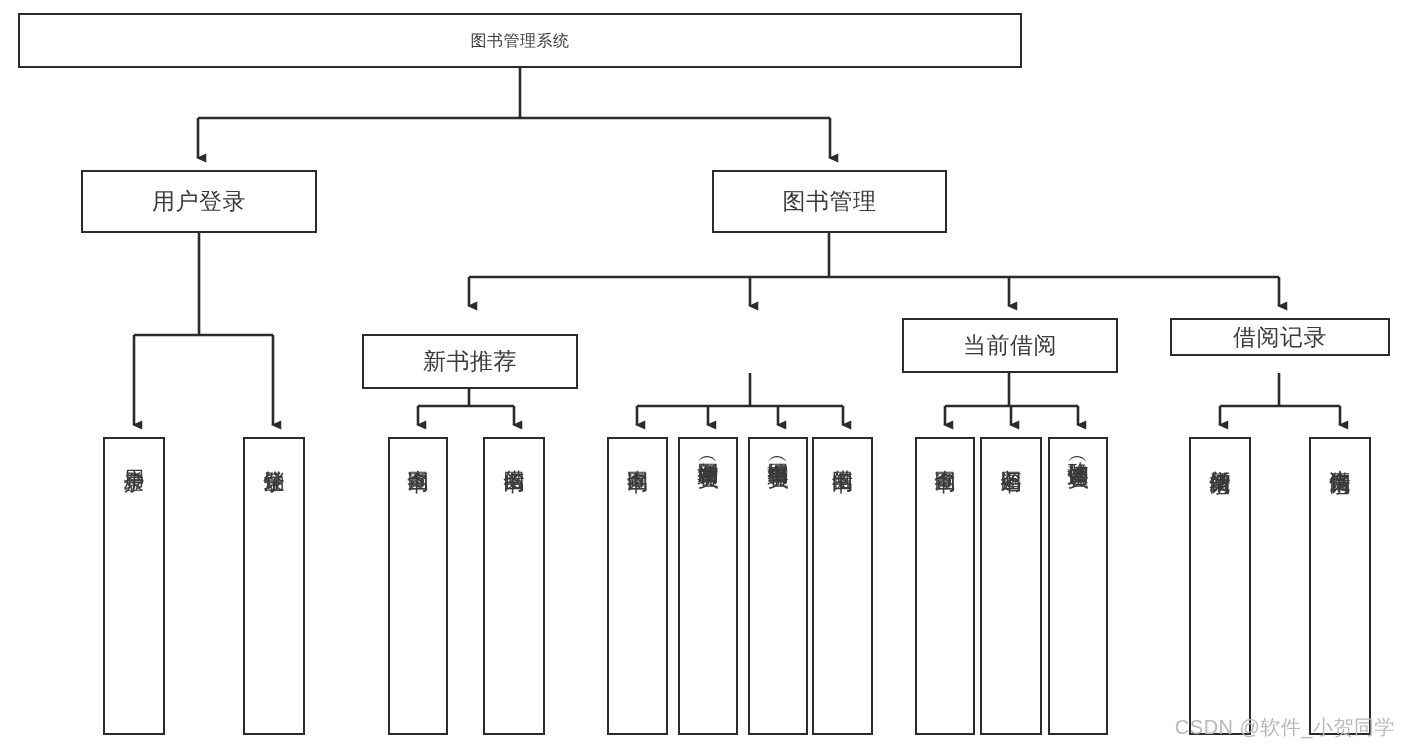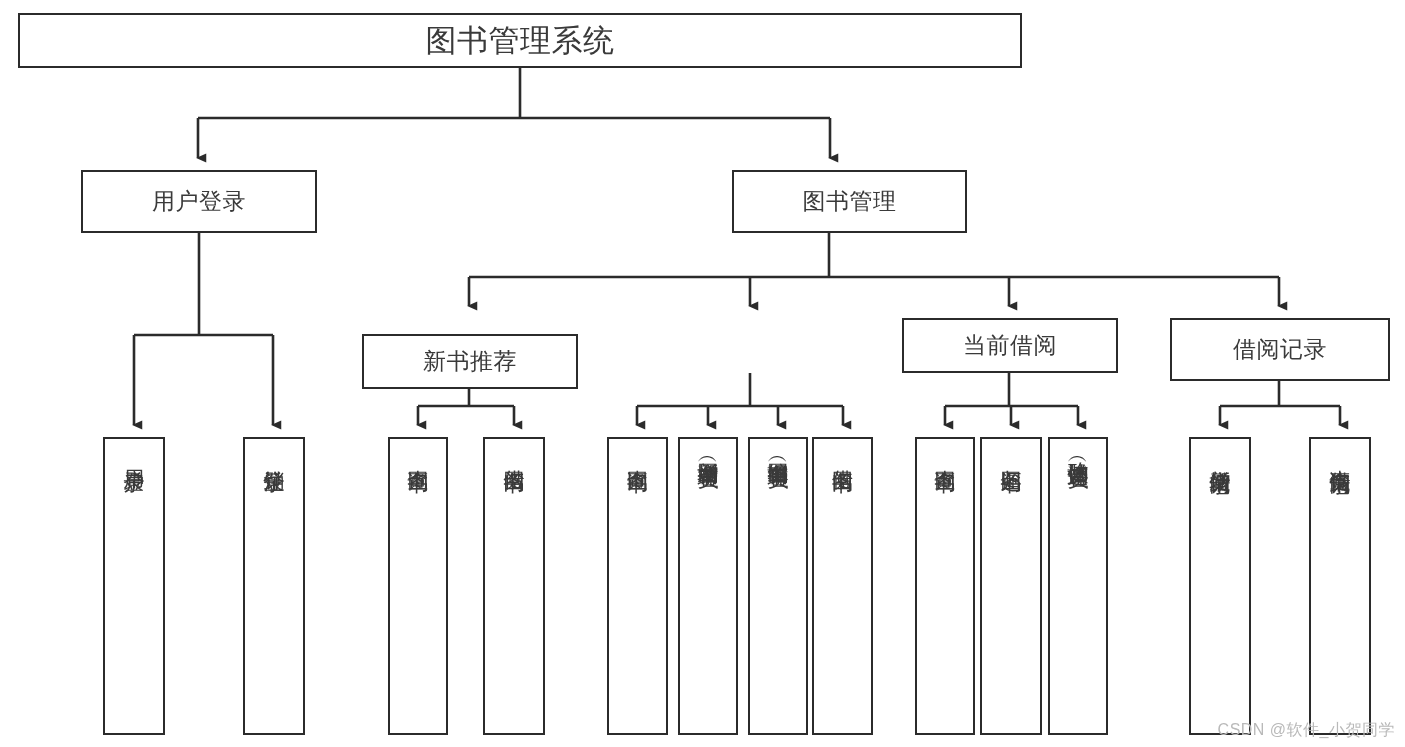--- a/index.html
+++ b/index.html
@@ -41,42 +41,42 @@
     text-align: center;
     line-height: 1.22;
     white-space: pre;
   }
   
   .node.horiz .node-label {
     font-size: 23px;
     letter-spacing: 0.5px;
   }
   .node.root .node-label {
-    font-size: 31px;
+    font-size: 16px;
     text-align: center;
   }
   
   .node.vert {
     align-items: flex-start;
     justify-content: center;
     padding-top: 14px;
   }
   .node.vert .node-label {
     font-size: 21px;
     writing-mode: vertical-rl;
     text-orientation: upright;
     line-height: 1.05;
     letter-spacing: 1px;
     white-space: nowrap;
   }
   #watermark {
     position: absolute;
     right: 10px;
     bottom: 6px;
-    font-size: 16px;
+    font-size: 20px;
     color: #b9b9b9;
     letter-spacing: 0.5px;
     user-select: none;
     white-space: nowrap;
   }
 </style>
 </head>
 <body>
 
 <div id="diagram-canvas">
@@ -131,31 +131,31 @@
     </g>
   </svg>
 
   <div class="node horiz root" style="left:18px; top:13px; width:1004px; height:55px;">
     <span class="node-label">图书管理系统</span>
   </div>
 
   <div class="node horiz" style="left:81px; top:170px; width:236px; height:63px;">
     <span class="node-label">用户登录</span>
   </div>
-  <div class="node horiz" style="left:712px; top:170px; width:235px; height:63px;margin-left:20px;">
+  <div class="node horiz" style="left:712px; top:170px; width:235px; height:63px;">
     <span class="node-label">图书管理</span>
   </div>
 
   <div class="node horiz" style="left:362px; top:318px; width:216px; height:55px;margin-top:16px;">
     <span class="node-label">新书推荐</span>
   </div>
   <div class="node horiz" style="left:902px; top:318px; width:216px; height:55px;">
     <span class="node-label">当前借阅</span>
   </div>
-  <div class="node horiz" style="left:1170px; top:318px; width:220px; height:63px;">
+  <div class="node horiz" style="left:1170px; top:318px; width:220px; height:38px;">
     <span class="node-label">借阅记录</span>
   </div>
 
   <div class="node vert" style="left:103px; top:437px; width:62px; height:298px;">
     <span class="node-label">用户登录</span>
   </div>
   <div class="node vert" style="left:243px; top:437px; width:62px; height:298px;">
     <span class="node-label">注销登录</span>
   </div>
   <div class="node vert" style="left:388px; top:437px; width:60px; height:298px;">

